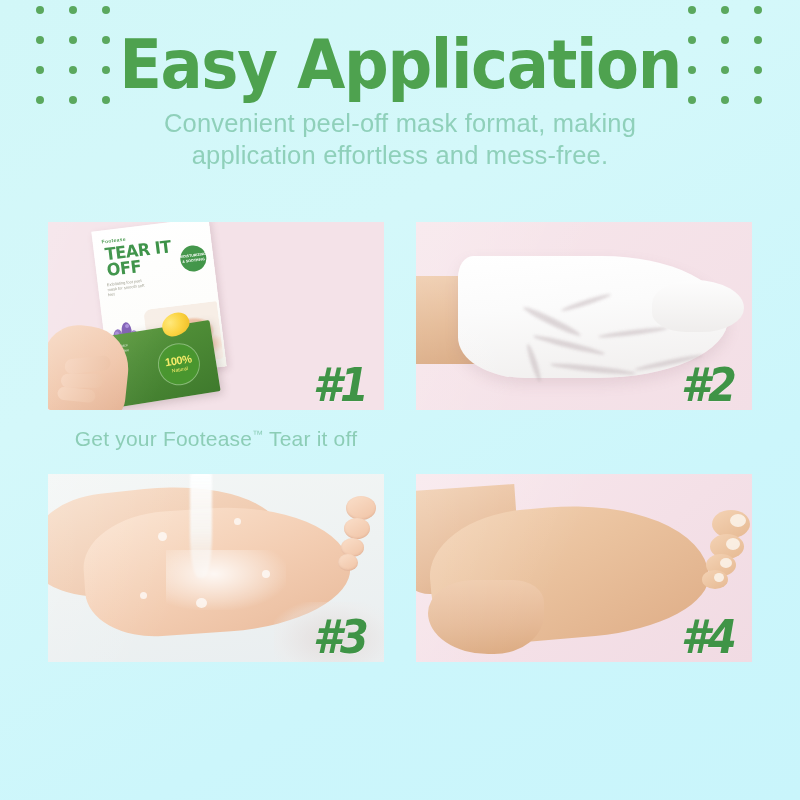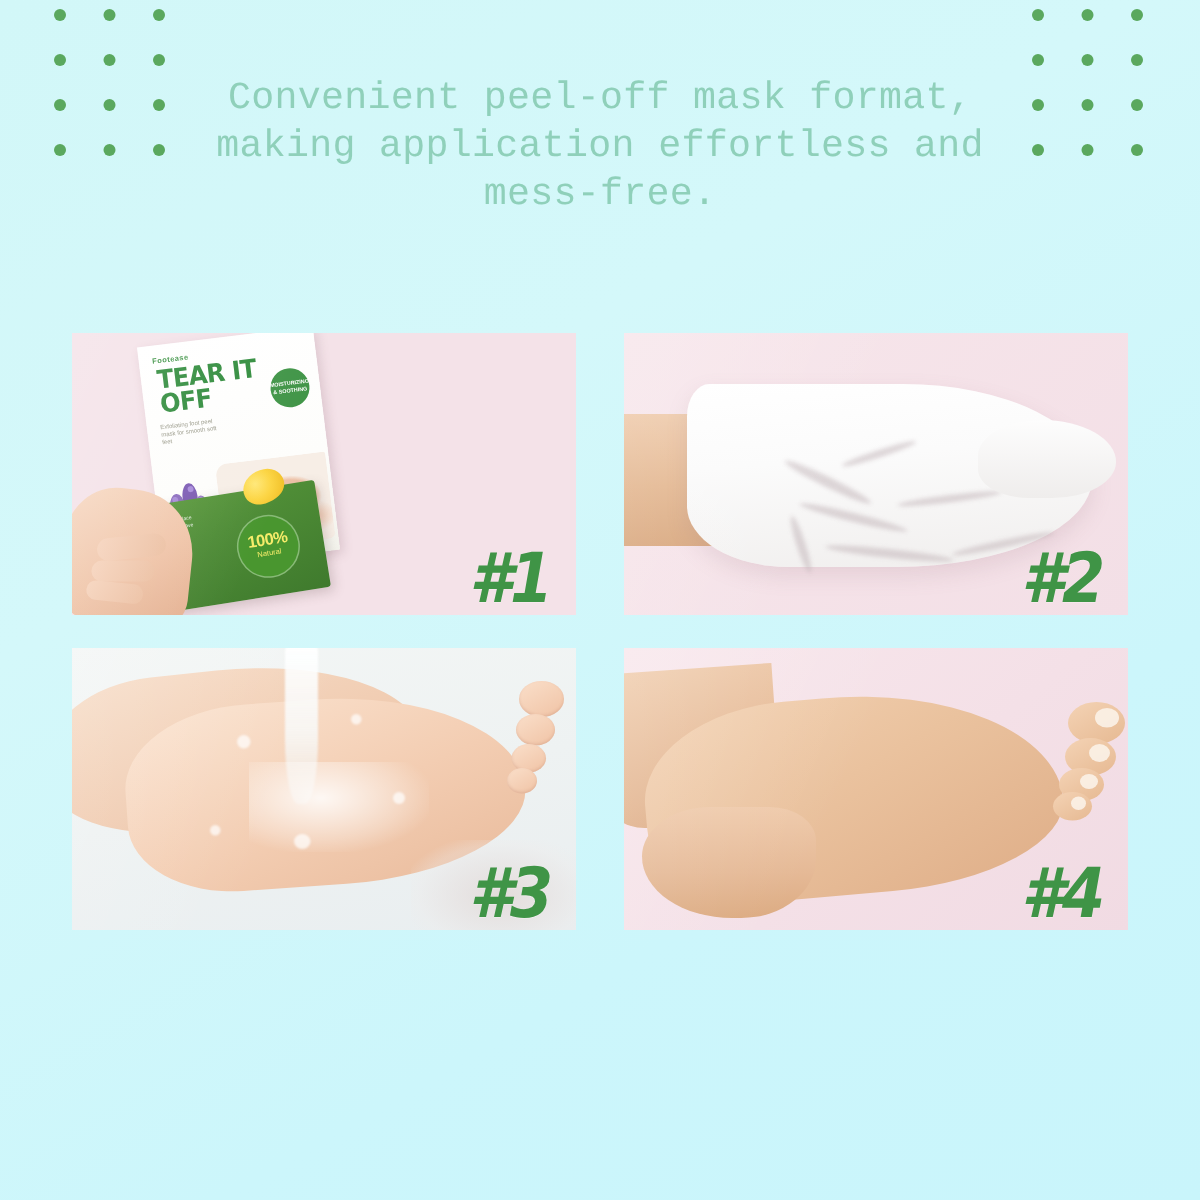--- a/index.html
+++ b/index.html
@@ -57,28 +57,27 @@
   .dot-grid.left  { left: 36px; }
   .dot-grid.right { right: 36px; }
   .dot {
     width: 8px;
     height: 8px;
     border-radius: 50%;
     background: #5aa85e;
   }
 
   .subtitle {
-    margin: 24px auto 0;
+    margin: 1px auto 0;
     width: 600px;
     font-size: 25.5px;
     line-height: 32px;
     color: #8fd0ba;
     letter-spacing: 0.2px;
     font-weight: 400;
-    font-family: Liberation Mono, monospace;
   }
 
   
   .steps {
     position: absolute;
     top: 222px;
     left: 0;
     width: 800px;
     display: grid;
     grid-template-columns: 1fr 1fr;
@@ -472,20 +471,23 @@
       <span class="dot"></span>
       <span class="dot"></span>
       <span class="dot"></span>
       <span class="dot"></span>
       <span class="dot"></span>
       <span class="dot"></span>
       <span class="dot"></span>
       <span class="dot"></span>
     </div>
 
+    <div class="title-row">
+      <h1 class="page-title">Easy Application</h1>
+    </div>
 
     <p class="subtitle">Convenient peel-off mask format, making application effortless and mess-free.</p>
   </div>
 
   <div class="steps">
 
     <div class="step">
       <div class="photo photo-1">
 
         <div class="p1-pack">
@@ -521,20 +523,23 @@
         <div class="p1-hand">
           <span class="p1-finger p1-f1"></span>
           <span class="p1-finger p1-f2"></span>
           <span class="p1-finger p1-f3"></span>
         </div>
 
         <div class="sheen"></div>
         <div class="step-number">#1</div>
       </div>
 
+      <div class="caption">
+        <span>Get your Footease</span><span class="tm">™</span><span> Tear it off</span>
+      </div>
     </div>
 
     <div class="step">
       <div class="photo photo-2">
         <div class="p2-leg"></div>
         <div class="p2-sock">
           <span class="wrinkle p2-w1"></span>
           <span class="wrinkle p2-w2"></span>
           <span class="wrinkle p2-w3"></span>
           <span class="wrinkle p2-w4"></span>

